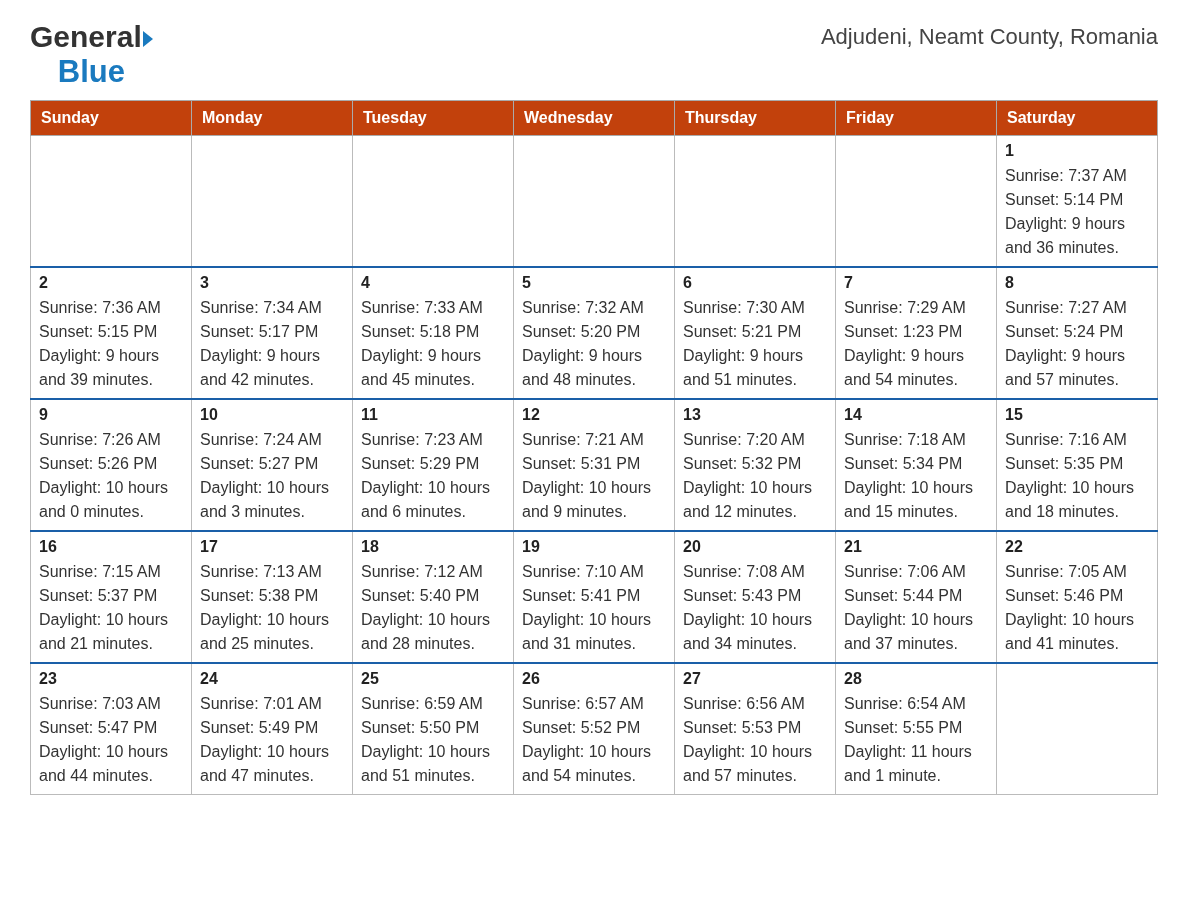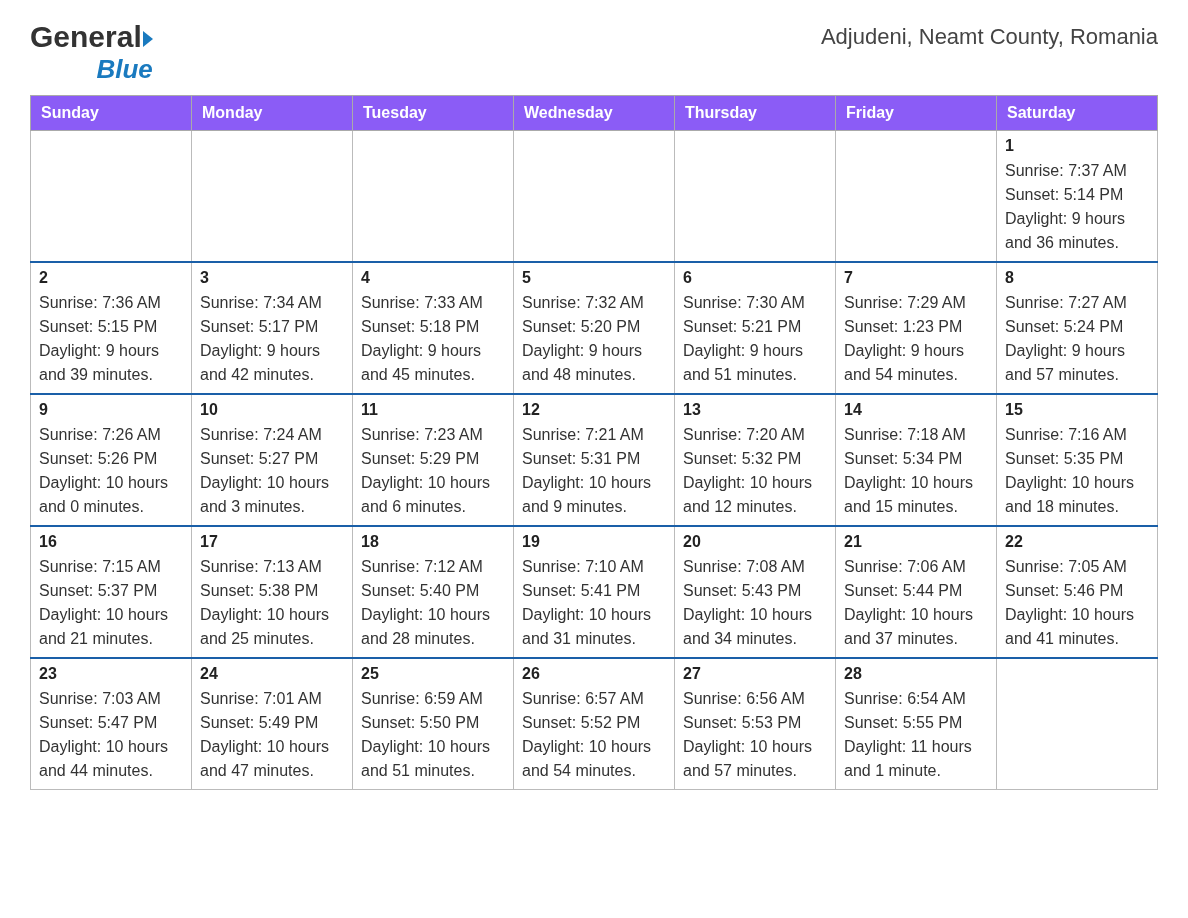--- a/index.html
+++ b/index.html
@@ -12,21 +12,21 @@
     }
     .header {
       display: flex;
       justify-content: space-between;
       align-items: flex-start;
       margin-bottom: 10px;
     }
     .logo {
       display: flex;
       flex-direction: column;
-      align-items: flex-end;
+      align-items: center;
     }
     .title-block {
       text-align: right;
     }
     .month-title {
       font-size: 52px;
       font-weight: normal;
       color: #222;
       line-height: 1.1;
     }
@@ -35,21 +35,21 @@
       color: #444;
       margin-top: 4px;
       margin-left: 36px;
     }
     .calendar {
       width: 100%;
       border-collapse: collapse;
       margin-top: 10px;
     }
     .calendar th {
-      background-color: #8b5cf6;
+      background-color: #c2410c;
       color: #fff;
       font-size: 16px;
       font-weight: bold;
       padding: 8px 10px;
       text-align: left;
       border: 1px solid #aaa;
     }
     .calendar td {
       border: 1px solid #bbb;
       vertical-align: top;
@@ -90,24 +90,23 @@
       width: 0;
       height: 0;
       border-left: 10px solid #1a7abf;
       border-top: 8px solid transparent;
       border-bottom: 8px solid transparent;
       margin-left: 1px;
       position: relative;
       top: 2px;
     }
     .logo-line2 {
-      font-size: 26px;
+      font-size: 31px;
       font-weight: bold;
       color: #1a7abf;
-      font-style: italic;
     }
   </style>
 </head>
 <body>
 
 <div class="header">
   <div class="logo">
     <div class="logo-row">
       <span class="logo-text-general">General</span>
       <span class="logo-arrow"></span>

